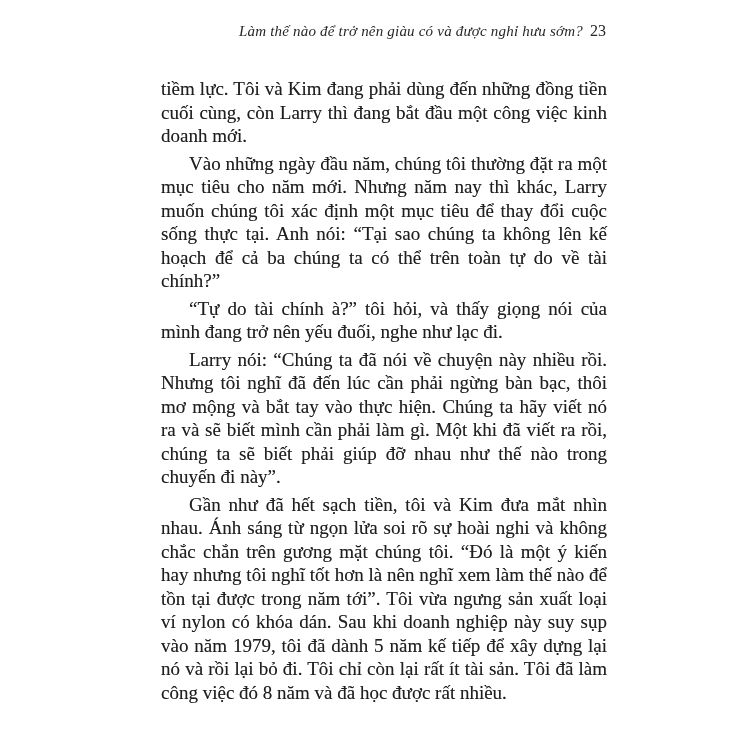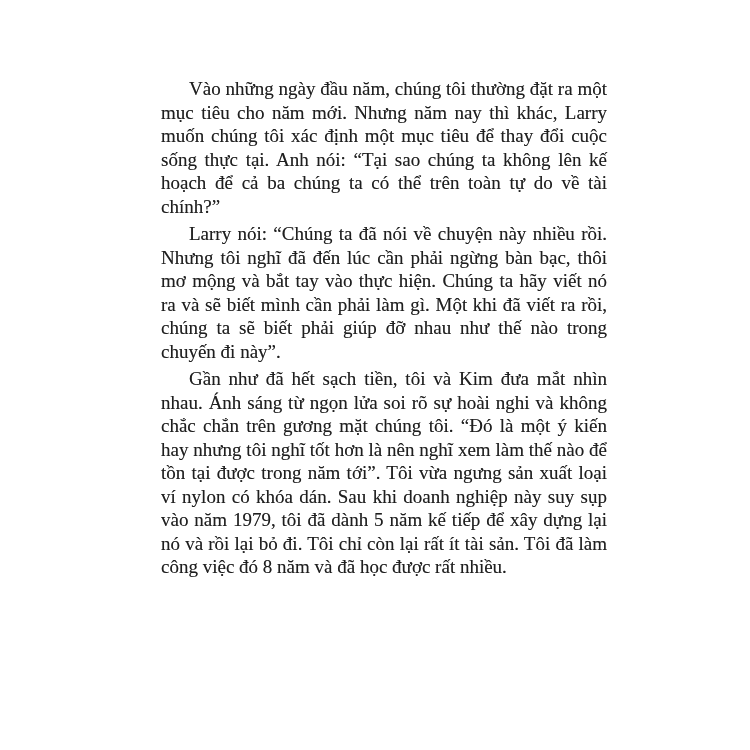--- a/index.html
+++ b/index.html
@@ -55,21 +55,26 @@
   }
   .para.indent {
     text-indent: 28px;
   }
 </style>
 </head>
 <body>
 
 <div class="book-page">
 
+  <div class="running-header">
+    <span class="header-title">Làm thế nào để trở nên giàu có và được nghỉ hưu sớm?</span><span class="page-number">23</span>
+  </div>
 
   <div class="body-text">
 
+  <p class="para">tiềm lực. Tôi và Kim đang phải dùng đến những đồng tiền cuối cùng, còn Larry thì đang bắt đầu một công việc kinh doanh mới.</p>
       <p class="para indent">Vào những ngày đầu năm, chúng tôi thường đặt ra một mục tiêu cho năm mới. Nhưng năm nay thì khác, Larry muốn chúng tôi xác định một mục tiêu để thay đổi cuộc sống thực tại. Anh nói: “Tại sao chúng ta không lên kế hoạch để cả ba chúng ta có thể trên toàn tự do về tài chính?”</p>
+      <p class="para indent">“Tự do tài chính à?” tôi hỏi, và thấy giọng nói của mình đang trở nên yếu đuối, nghe như lạc đi.</p>
       <p class="para indent">Larry nói: “Chúng ta đã nói về chuyện này nhiều rồi. Nhưng tôi nghĩ đã đến lúc cần phải ngừng bàn bạc, thôi mơ mộng và bắt tay vào thực hiện. Chúng ta hãy viết nó ra và sẽ biết mình cần phải làm gì. Một khi đã viết ra rồi, chúng ta sẽ biết phải giúp đỡ nhau như thế nào trong chuyến đi này”.</p>
       <p class="para indent">Gần như đã hết sạch tiền, tôi và Kim đưa mắt nhìn nhau. Ánh sáng từ ngọn lửa soi rõ sự hoài nghi và không chắc chắn trên gương mặt chúng tôi. “Đó là một ý kiến hay nhưng tôi nghĩ tốt hơn là nên nghĩ xem làm thế nào để tồn tại được trong năm tới”. Tôi vừa ngưng sản xuất loại ví nylon có khóa dán. Sau khi doanh nghiệp này suy sụp vào năm 1979, tôi đã dành 5 năm kế tiếp để xây dựng lại nó và rồi lại bỏ đi. Tôi chỉ còn lại rất ít tài sản. Tôi đã làm công việc đó 8 năm và đã học được rất nhiều.</p>
     </div>
 
 </div>
 
 </body></html>

